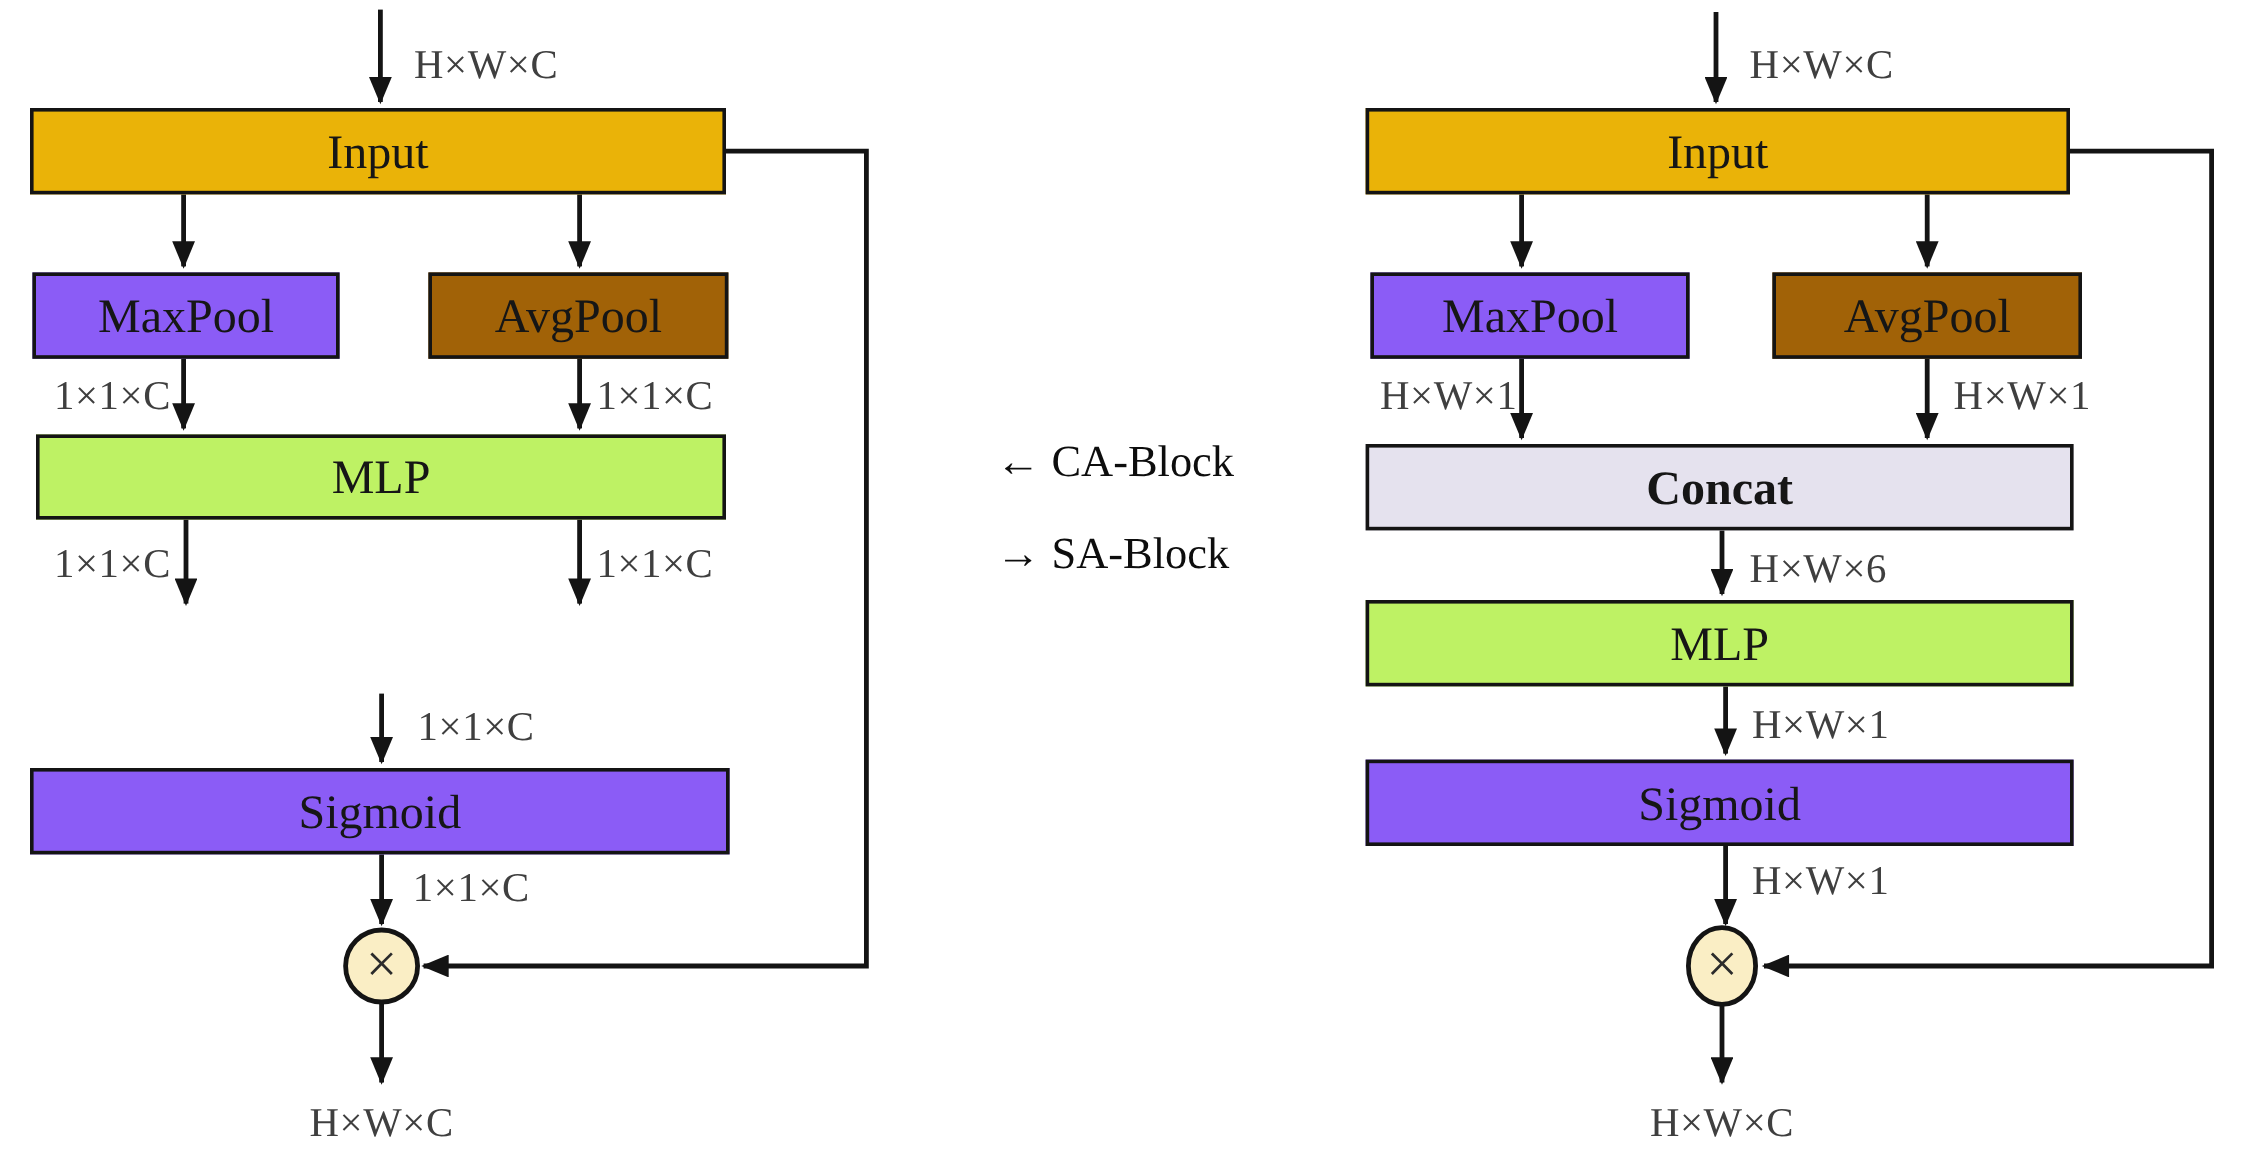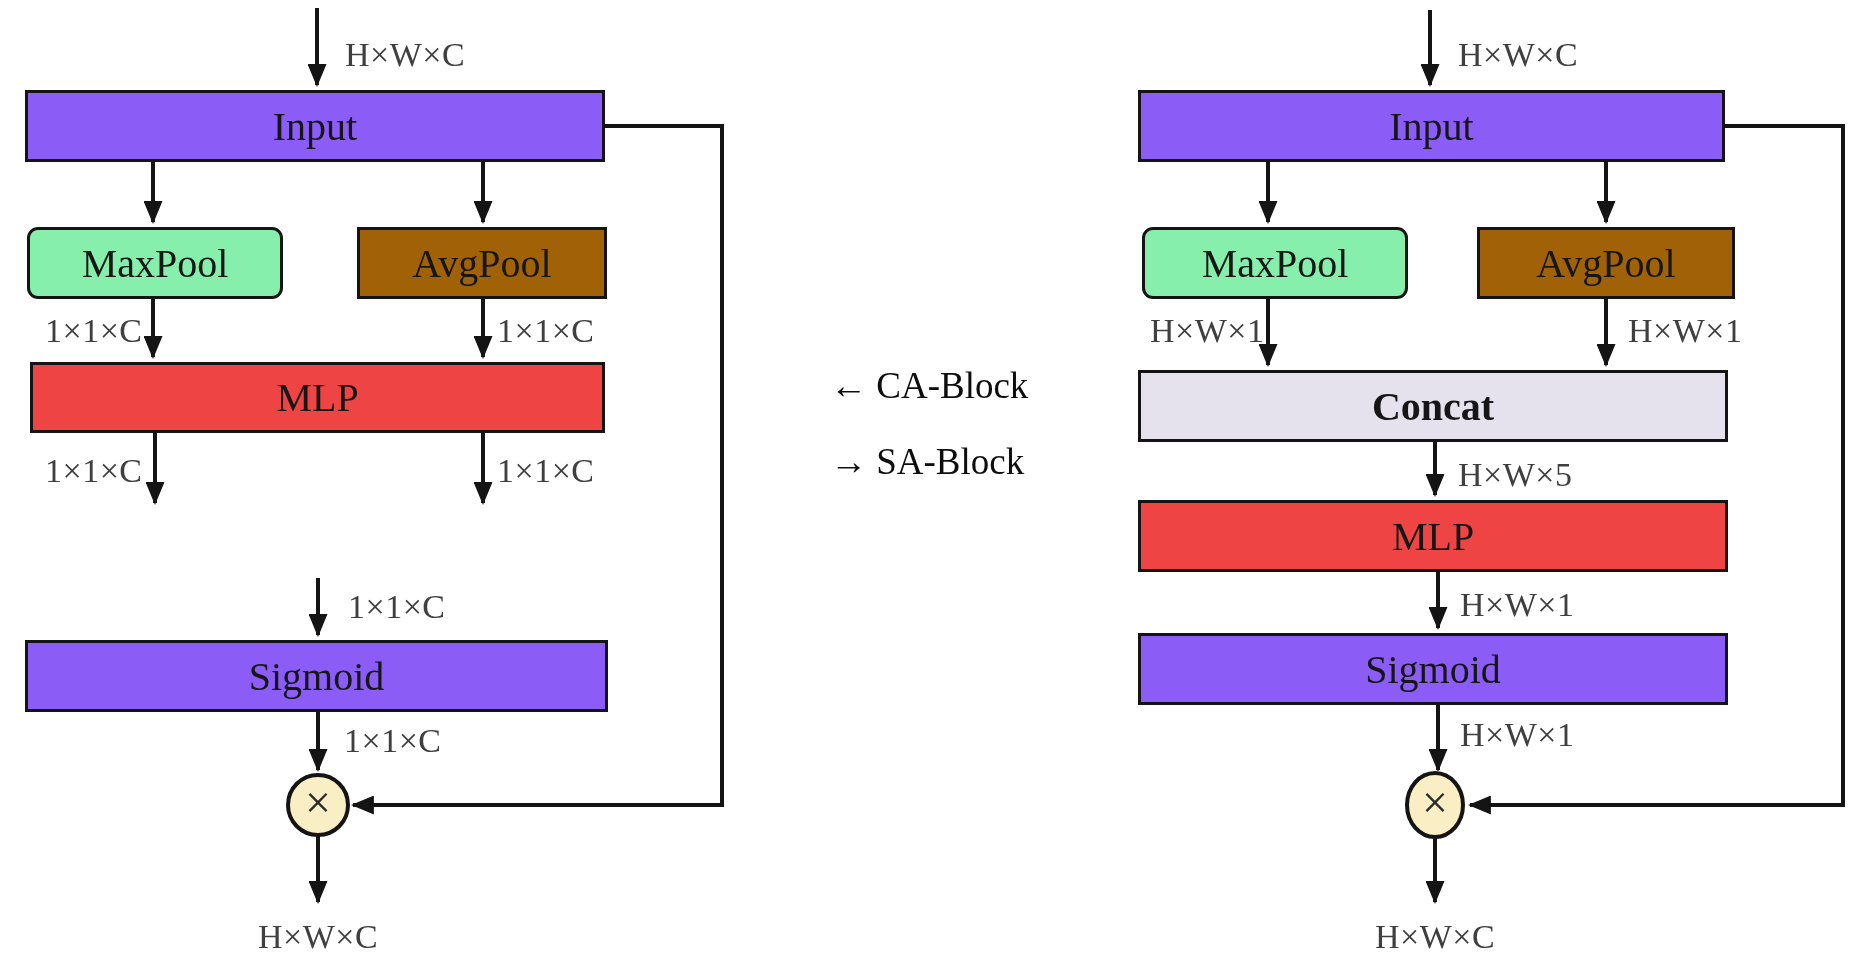--- a/index.html
+++ b/index.html
@@ -15,24 +15,24 @@
     pointer-events:none;
   }
   .box {
     position:absolute;
     box-sizing:border-box;
     border:3.5px solid #141414;
     display:flex; align-items:center; justify-content:center;
     font-size:40px; color:#161616;
     white-space:nowrap;
   }
-  .fill-input   { background:#8b5cf6; }
-  .fill-maxpool { background:#86efac;border-radius:11px; }
+  .fill-input   { background:#eab308; }
+  .fill-maxpool { background:#8b5cf6; }
   .fill-avgpool { background:#a16207; }
-  .fill-mlp     { background:#ef4444; }
+  .fill-mlp     { background:#bef264; }
   .fill-addcat  { background:#e5e2ee;font-weight:bold; }
   .fill-sigmoid { background:#8b5cf6; }
   .shape-label {
     position:absolute;
     font-size:34px; color:#3f3f3f;
     letter-spacing:0.5px;
     white-space:nowrap;
   }
   .centered { transform:translateX(-50%); }
   .legend-label {
@@ -124,21 +124,21 @@
 
   <div class="box fill-maxpool" style="left:1142px; top:227px; width:266px; height:72px;">MaxPool</div>
 
   <div class="box fill-avgpool" style="left:1477px; top:227px; width:258px; height:72px;">AvgPool</div>
 
   <div class="shape-label" style="left:1150px; top:312px;">H×W×1</div>
   <div class="shape-label" style="left:1628px; top:312px;">H×W×1</div>
 
   <div class="box fill-addcat" style="left:1138px; top:370px; width:590px; height:72px;">Concat</div>
 
-  <div class="shape-label" style="left:1458px; top:456px;">H×W×5</div>
+  <div class="shape-label" style="left:1458px; top:456px;">H×W×6</div>
 
   <div class="box fill-mlp" style="left:1138px; top:500px; width:590px; height:72px;">MLP</div>
 
   <div class="shape-label" style="left:1460px; top:586px;">H×W×1</div>
 
   <div class="box fill-sigmoid" style="left:1138px; top:633px; width:590px; height:72px;">Sigmoid</div>
 
   <div class="shape-label" style="left:1460px; top:716px;">H×W×1</div>
 
   <div class="op" style="left:1435px; top:805px;">×</div>

